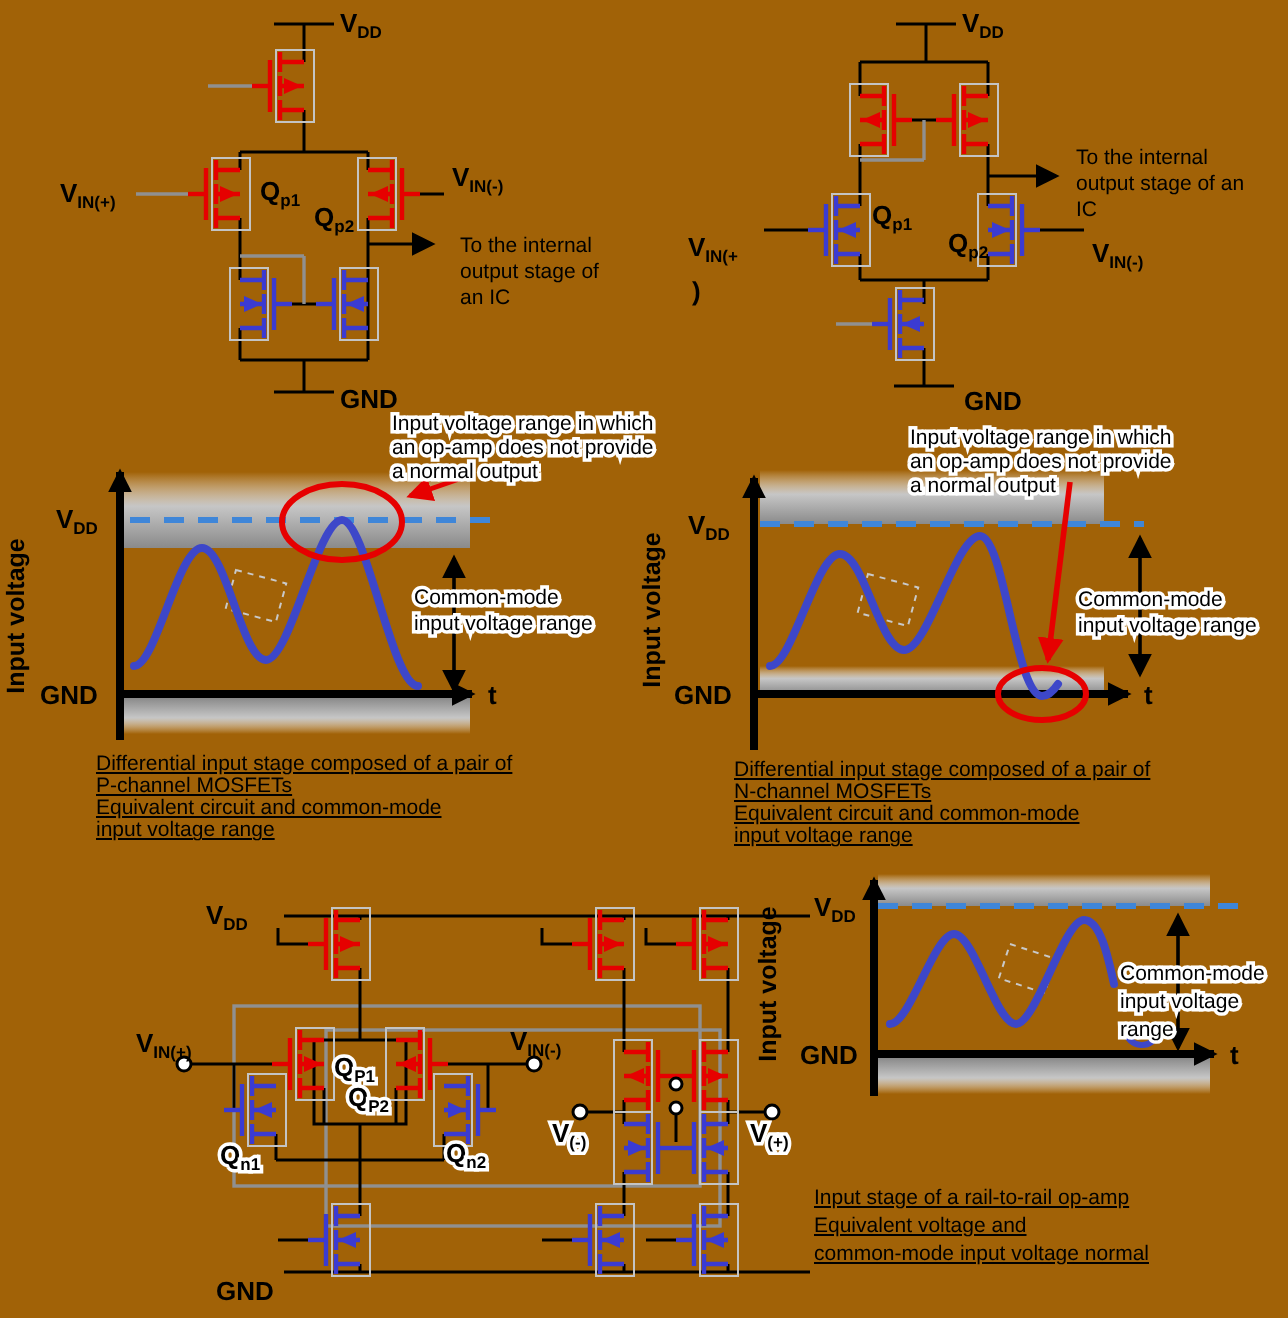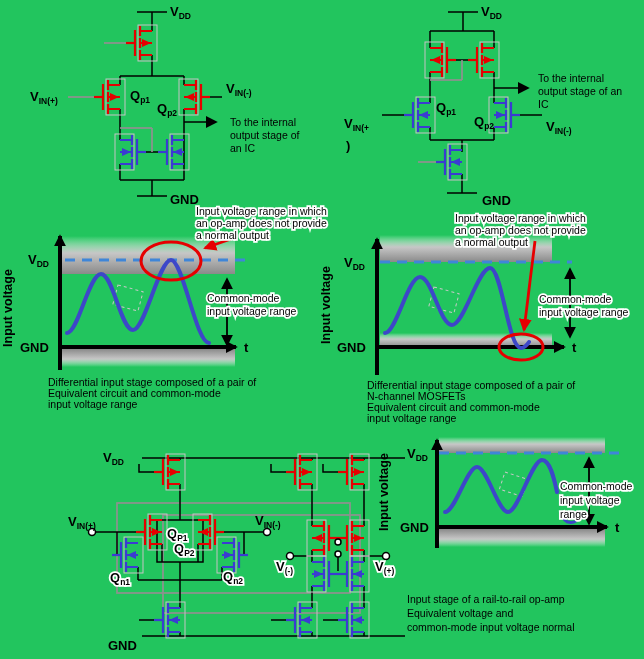--- a/index.html
+++ b/index.html
@@ -1,35 +1,35 @@
 <!DOCTYPE html>
 <html><head>
 <meta charset="utf-8">
 <style>
   html,body{margin:0;padding:0;background:#fff;}
-  #canvas{position:relative;width:644px;height:659px;background:#22c55e;overflow:hidden;
+  #canvas{position:relative;width:644px;height:659px;background:#a16207;overflow:hidden;
           font-family:"Liberation Sans",sans-serif;color:#000;}
   .abs{position:absolute;}
   svg{display:block;overflow:visible;}
   svg text{font-family:"Liberation Sans",sans-serif;fill:#000;}
   .lbl{font-size:13px;font-weight:bold;}
   .sub{font-size:8.5px;font-weight:bold;}
   .small{font-size:10.5px;}
   .halo{paint-order:stroke fill;stroke:#ffffff;stroke-width:3.5px;}
   .wire{stroke:#000;stroke-width:1.5;fill:none;}
   .wire4{stroke:#000;stroke-width:4;fill:none;}
   .gray{stroke:#909090;stroke-width:1.7;fill:none;}
   .red{color:#e60000;}
   .blue{color:#3b3bd2;}
   .wave{stroke:#3d47c9;stroke-width:4;fill:none;stroke-linecap:round;}
   .dash{stroke:#3f86d8;stroke-width:3;fill:none;stroke-dasharray:10 7;}
   .redln{stroke:#e60000;fill:none;}
   .term{fill:#fff;stroke:#000;stroke-width:1.5;}
   .wm{stroke:#c9c9c9;stroke-width:1;fill:none;stroke-dasharray:3 3;}
-  .caption{position:absolute;font-size:10.5px;line-height:1.06;color:#000;white-space:nowrap;}
+  .caption{position:absolute;font-size:10.5px;line-height:1.06;color:#000;white-space:nowrap;text-decoration:underline;}
   .caption-rr{line-height:1.33;}
 </style>
 </head>
 <body>
 
 <div id="canvas">
 
 <svg width="0" height="0" class="abs" aria-hidden="true">
   <defs>
     <linearGradient id="gradDown" x1="0" y1="0" x2="0" y2="1">
@@ -206,20 +206,21 @@
     <text class="small halo" x="217" y="111">input voltage range</text>
   </g>
   <text class="lbl" x="22" y="62"><tspan>V</tspan><tspan class="sub" dy="3">DD</tspan></text>
   <text class="lbl" x="15" y="147">GND</text>
   <text class="lbl" x="250" y="147">t</text>
   <text class="lbl" transform="translate(8,100) rotate(-90)" text-anchor="middle" style="font-size:12.5px">Input voltage</text>
 </svg>
 
 <div class="caption abs" style="left:48px;top:377px">
   <div>Differential input stage composed of a pair of</div>
+  <div>P-channel MOSFETs</div>
   <div>Equivalent circuit and common-mode</div>
   <div>input voltage range</div>
 </div>
 <div class="caption abs" style="left:367px;top:380px">
   <div>Differential input stage composed of a pair of</div>
   <div>N-channel MOSFETs</div>
   <div>Equivalent circuit and common-mode</div>
   <div>input voltage range</div>
 </div>
 

